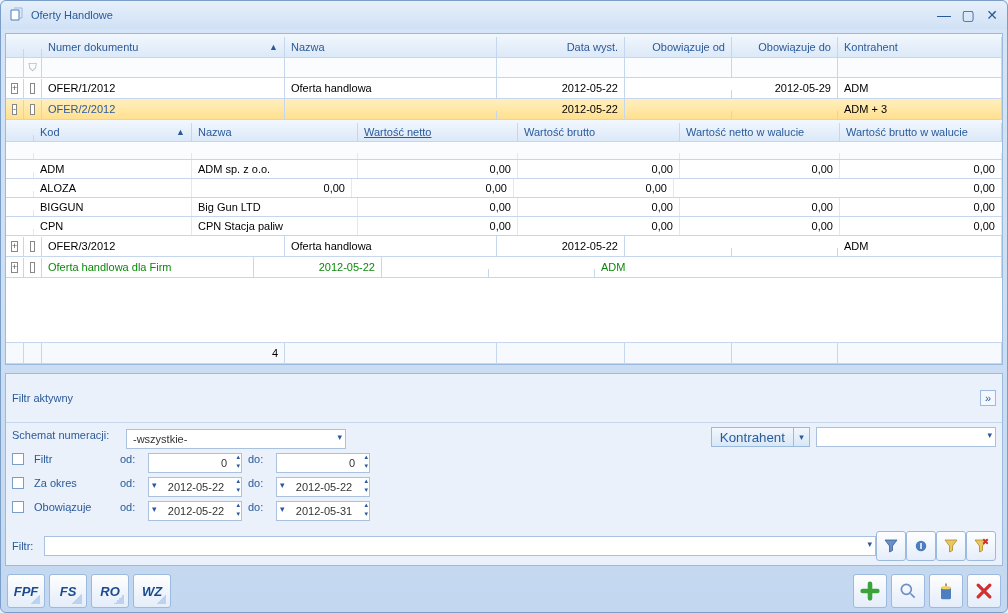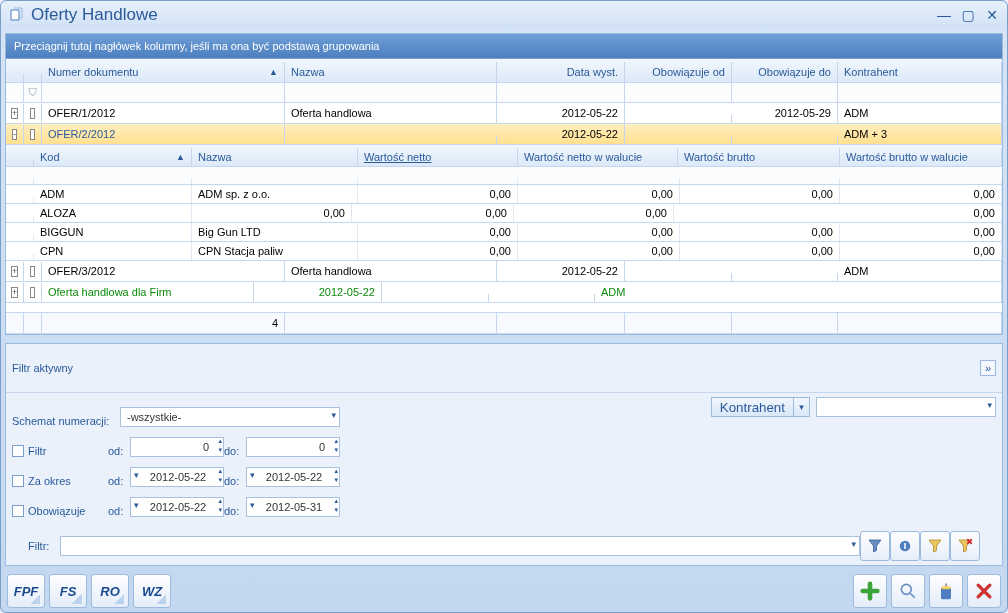--- a/index.html
+++ b/index.html
@@ -2,21 +2,21 @@
 <html><head>
 <meta charset="utf-8">
 <style>
 * { box-sizing: border-box; margin: 0; padding: 0; }
 body { font-family: Tahoma, Verdana, sans-serif; font-size: 11px; background: #e8f0fb; overflow: hidden; }
 
 .window { width: 1008px; height: 613px; background: linear-gradient(to bottom, #d6e5f7, #c3d8f0); border: 1px solid #7a9ec7; border-radius: 6px; display: flex; flex-direction: column; }
 
 .titlebar { height: 28px; display: flex; align-items: center; padding: 0 8px; background: linear-gradient(to bottom,#e7f0fb,#d0e1f5); border-radius: 6px 6px 0 0; }
 .titlebar .icon { width: 16px; height: 16px; margin-right: 6px; }
-.titlebar .title { color: #2a5a9a; font-size: 17px; flex: 1; }
+.titlebar .title { color: #2a5a9a; font-size: 11px; flex: 1; }
 .titlebar .win-btns { display:flex; gap:10px; }
 .titlebar .win-btns span { color:#2a5a9a; cursor:pointer; font-size:14px; width:14px; text-align:center; }
 
 .content { flex: 1; margin: 4px; background: #fff; border: 1px solid #9cb9de; display:flex; flex-direction:column; overflow:hidden; }
 
 .group-panel { background: linear-gradient(to bottom,#6f9fd6,#4d7fc0); color:#fff; padding: 6px 8px; border-bottom:1px solid #7a9ec7; }
 
 .grid-header, .grid-row, .sub-header, .sub-row {
   display:flex; align-items:flex-end; border-bottom:1px solid #c6d6ec;
 }
@@ -59,39 +59,39 @@
 .grid-body { flex:1; overflow:auto; background:#fff; }
 
 .summary-row { display:flex; border-top:1px solid #c6d6ec; border-bottom:1px solid #c6d6ec; background:#f6f9fd; height:22px; margin-top:auto; }
 .summary-row .cell { border-right:1px solid #c6d6ec; display:flex; align-items:center; justify-content:flex-end; padding:0 6px; }
 
 .filter-section { background:#eaf1fb; border:1px solid #9cb9de; margin:4px; padding:0 0 2px 0; position:relative; }
 .filter-title { color:#2a5a9a; padding:16px 6px; border-bottom:1px solid #c6d6ec; display:flex; align-items:center; }
 .filter-title .collapse { margin-left:auto; border:1px solid #9cb9de; width:16px; height:16px; display:flex; align-items:center; justify-content:center; cursor:pointer; background:#f4f8fe; }
 
 .filter-body { padding:4px 6px; color:#2a5a9a; }
-.frow { display:flex; align-items:flex-end; margin:8px 0; height:22px; }
+.frow { display:flex; align-items:flex-start; gap:6px; margin:2px 0; height:22px; }
 .frow label { display:inline-block; }
 .frow .lbl1 { width:108px; }
 .frow .lbl-od { width:22px; text-align:left; }
 .frow .lbl-do { width:22px; }
 .checkbox { width:12px; height:12px; border:1px solid #7a9ec7; background:#fff; display:inline-block; margin-right:4px; vertical-align:middle; }
 input.combo, input.spin, input.date, input.filt { border:1px solid #a9c0de; background:#fff; height:20px; padding:0 14px 0 6px; font:inherit; color:#333; }
 .combo-wrap, .spin-wrap, .date-wrap { position:relative; display:inline-block; }
 .combo-wrap::after { content:"▾"; position:absolute; right:4px; top:3px; font-size:9px; color:#2a5a9a; pointer-events:none; }
 .spin-wrap::after { content:"▴\A▾"; white-space:pre; position:absolute; right:2px; top:-1px; font-size:7px; line-height:9px; color:#2a5a9a; pointer-events:none; }
 .date-wrap::before { content:"▾"; position:absolute; left:4px; top:3px; font-size:9px; color:#2a5a9a; }
 .date-wrap::after { content:"▴\A▾"; white-space:pre; position:absolute; right:2px; top:-1px; font-size:7px; line-height:9px; color:#2a5a9a; }
 input.date { padding-left:16px; text-align:center; }
 
 .kontrahent-btn { background:linear-gradient(to bottom,#f2f7fd,#d8e7f7); border:1px solid #9cb9de; height:20px; padding:0 8px; color:#2a5a9a; cursor:pointer; }
 .kontrahent-btn-wrap { display:flex; align-items:center; gap:0; }
 .kontrahent-btn-wrap .dd { border:1px solid #9cb9de; border-left:none; height:20px; width:16px; background:linear-gradient(to bottom,#f2f7fd,#d8e7f7); color:#2a5a9a; display:flex; align-items:center; justify-content:center; cursor:pointer; font-size:9px; }
 
-.filter-bottom { display:flex; align-items:center; padding:2px 22px; }
+.filter-bottom { display:flex; align-items:center; padding:2px 6px; }
 .filter-bottom .lbl { color:#2a5a9a; width:32px; }
 .filter-bottom input { flex:1; }
 .tool-btn { width:30px; height:30px; border:1px solid #9cb9de; border-radius:3px; background:linear-gradient(to bottom,#fefefe,#e6eefb); display:flex; align-items:center; justify-content:center; cursor:pointer; }
 .tool-btn svg { width:18px; height:18px; }
 
 .bottom-toolbar { display:flex; align-items:center; padding:4px 6px 4px 6px; gap:4px; }
 .doc-btn { width:38px; height:34px; border:1px solid #9cb9de; border-radius:3px; background:linear-gradient(to bottom,#fefefe,#e4edfa); display:flex; align-items:center; justify-content:center; cursor:pointer; color:#1a4a90; font-weight:bold; font-style:italic; font-size:13px; position:relative; }
 .doc-btn::before { content:""; position:absolute; right:4px; bottom:3px; width:10px; height:10px; background:linear-gradient(135deg,transparent 50%,#bcd2ed 50%); }
 .action-btn { width:34px; height:34px; border:1px solid #9cb9de; border-radius:3px; background:linear-gradient(to bottom,#fefefe,#e4edfa); display:flex; align-items:center; justify-content:center; cursor:pointer; }
 
@@ -110,21 +110,20 @@
     </span>
     <span class="title">Oferty Handlowe</span>
     <div class="win-btns">
       <span>—</span>
       <span>▢</span>
       <span>✕</span>
     </div>
   </div>
 
   <div class="content">
-    <div class="group-panel">Przeciągnij tutaj nagłówek kolumny, jeśli ma ona być podstawą grupowania</div>
 
     <div class="grid-header">
       <div class="cell c-expand"></div>
       <div class="cell c-check"></div>
       <div class="cell c-num">
           <span>Numer dokumentu</span>
           <span class="sort-arrow">▲</span>
         </div>
       <div class="cell c-name">Nazwa</div>
       <div class="cell c-date">Data wyst.</div>
@@ -177,22 +176,22 @@
       </div>
 
       <div class="sub-header">
         <div class="scell sc-indent"></div>
         <div class="scell sc-kod">
             <span>Kod</span>
             <span class="sort-arrow">▲</span>
           </div>
         <div class="scell sc-nazwa">Nazwa</div>
         <div class="scell sc-wn" style="justify-content:flex-start;text-decoration:underline;">Wartość netto</div>
+        <div class="scell sc-wb" style="justify-content:flex-start;">Wartość brutto</div>
         <div class="scell sc-wnw" style="justify-content:flex-start;">Wartość netto w walucie</div>
-        <div class="scell sc-wb" style="justify-content:flex-start;">Wartość brutto</div>
         <div class="scell sc-wbw" style="justify-content:flex-start;">Wartość brutto w walucie</div>
       </div>
       <div class="sub-row" style="height:18px; background:#fafcfe;">
         <div class="scell sc-indent"></div>
         <div class="scell sc-kod"></div>
           <div class="scell sc-nazwa"></div>
           <div class="scell sc-wn"></div>
           <div class="scell sc-wb"></div>
           <div class="scell sc-wnw"></div>
           <div class="scell sc-wbw"></div>

